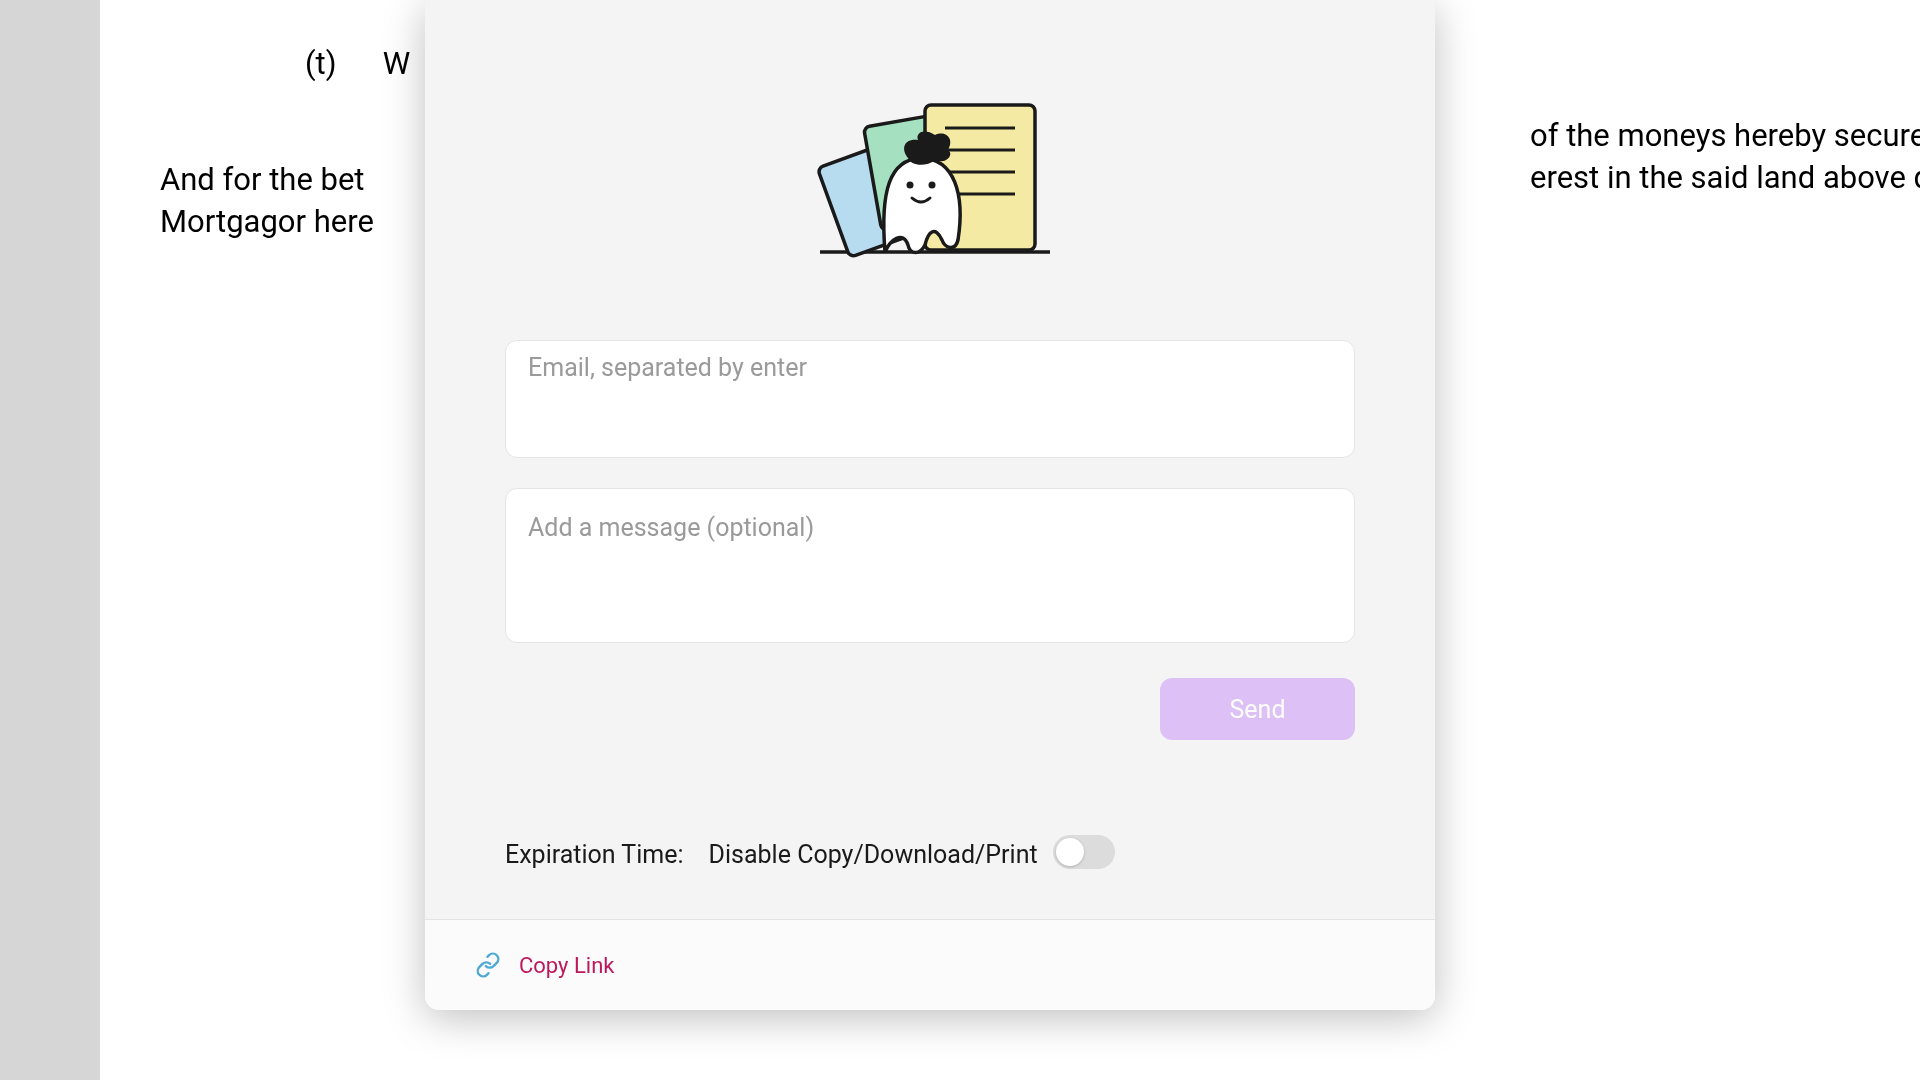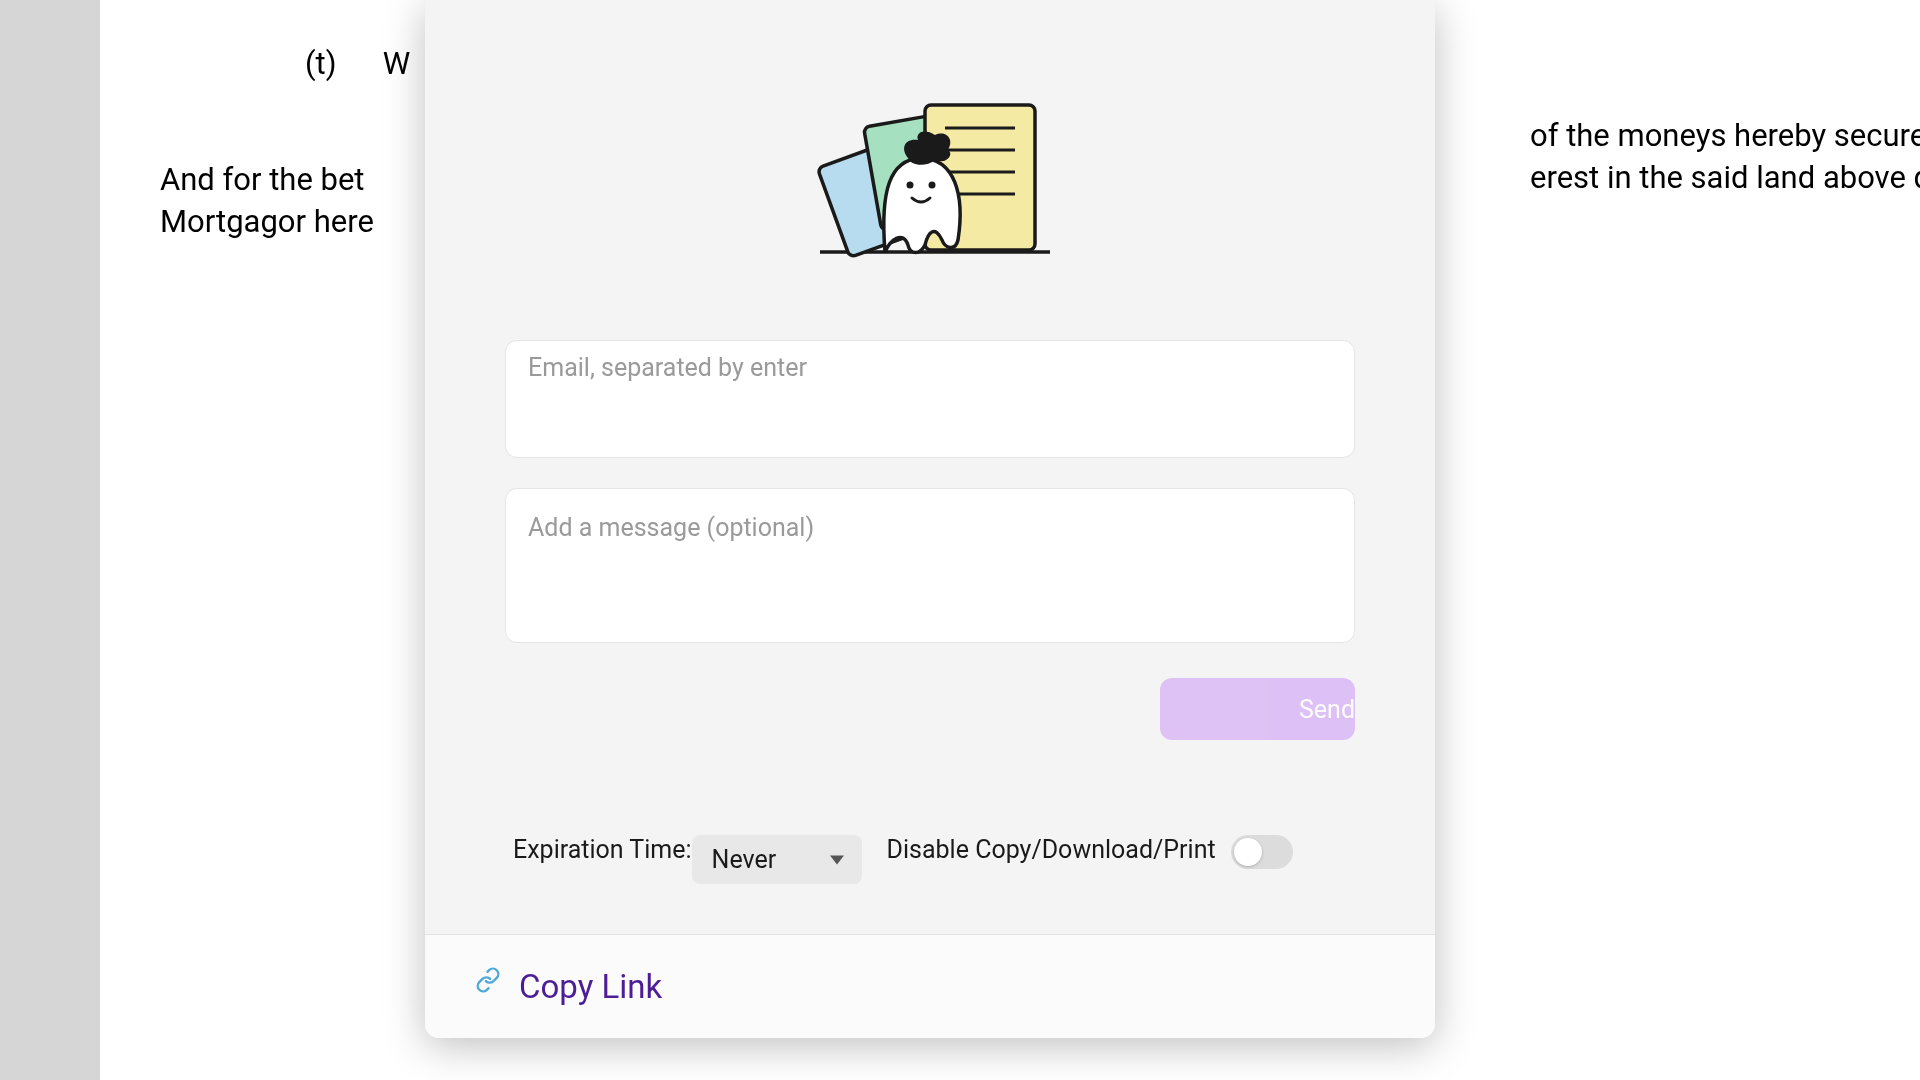--- a/index.html
+++ b/index.html
@@ -122,31 +122,29 @@
       width: 195px;
       height: 62px;
       background: #d9b8f5;
       border: none;
       border-radius: 12px;
       color: #ffffff;
       font-size: 25px;
       font-family: inherit;
       cursor: pointer;
       opacity: 0.85;
-      text-align: right;
     }
     
     .options-row {
       display: flex;
-      align-items: flex-start;
+      align-items: flex-end;
       margin-top: 65px;
       width: 100%;
       font-size: 25px;
       color: #1a1a1a;
-      margin-left: 8px;
     }
     
     .expiration-label {
       font-weight: 400;
     }
     
     .expiration-select {
       position: relative;
       background: #e8e8e9;
       border-radius: 8px;
@@ -201,24 +199,24 @@
       padding: 32px 50px;
       display: flex;
       align-items: center;
       gap: 18px;
       background: #fbfbfb;
       border-radius: 0 0 14px 14px;
     }
     
     .copy-link {
       display: flex;
-      align-items: flex-start;
+      align-items: center;
       gap: 18px;
-      color: #4c1d95;
-      font-size: 33px;
+      color: #be185d;
+      font-size: 22px;
       cursor: pointer;
     }
     
     .link-icon {
       width: 26px;
       height: 26px;
     }
   </style>
 </head>
 <body>
@@ -276,24 +274,20 @@
 
       <textarea class="message-input" placeholder="Add a message (optional)" style=""></textarea>
 
       <div class="send-row">
         <button class="send-button">Send</button>
       </div>
 
       <div class="options-row">
         <span class="expiration-label">Expiration Time:</span>
 
-        <div class="expiration-select">
-          <span>Never</span>
-          <span class="select-caret"></span>
-        </div>
 
         <span class="disable-label">Disable Copy/Download/Print</span>
 
         <div class="toggle">
           <div class="toggle-knob"></div>
         </div>
       </div>
     </div>
   </div>
 

